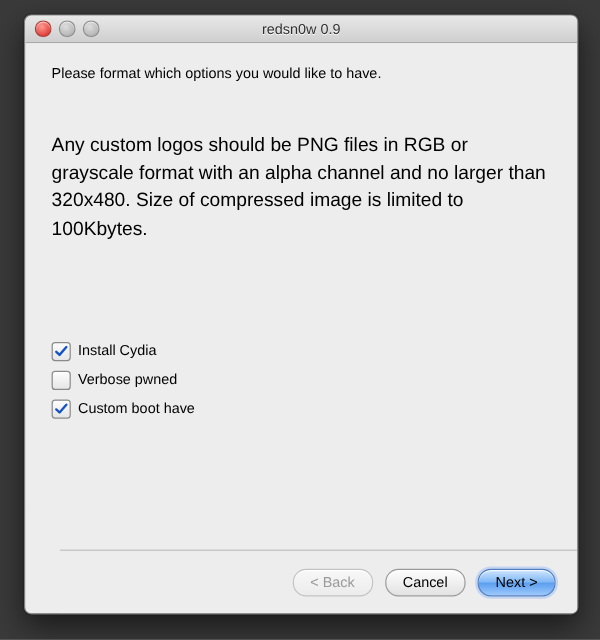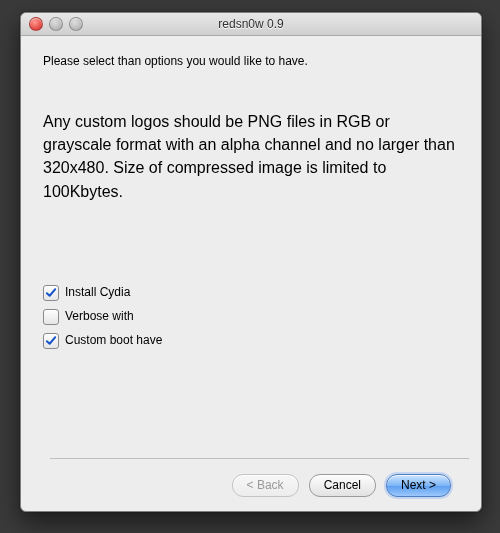--- a/index.html
+++ b/index.html
@@ -14,56 +14,56 @@
   .tbtn.zoom{background:radial-gradient(circle at 40% 35%,#dedede,#b7b7b7 70%);}
   .content{padding:18px 22px 0 22px;}
   .heading{font-size:12px;color:#000;}
   .instructions{margin-top:42px;font-size:16px;line-height:1.45;color:#000;}
   .options{margin-top:82px;}
   .opt{display:flex;height:24px;cursor:default;}
   .chk{width:14px;height:14px;border:1px solid #8a8a8a;border-radius:3px;background:linear-gradient(#fdfdfd,#e6e6e6);box-shadow:inset 0 1px 0 #fff;display:flex;align-items:center;justify-content:center;flex:0 0 auto;}
   .chk.checked svg{display:block;}
   .chk svg{display:none;width:12px;height:12px;}
   .opt-label{margin-left:6px;font-size:12px;color:#000;}
-  .footer{position:absolute;bottom:0;left:0;right:12px;height:52px;border-top:1px solid #bfbfbf;background:#ededed;display:flex;align-items:center;justify-content:flex-end;padding-right:18px;gap:10px;margin-left:29px;}
+  .footer{position:absolute;bottom:0;left:0;right:0;height:52px;border-top:1px solid #bfbfbf;background:#ededed;display:flex;align-items:center;justify-content:flex-end;padding-right:18px;gap:10px;margin-left:29px;}
   .btn{height:21px;border-radius:11px;padding:0 14px;font-size:12px;font-family:inherit;border:1px solid #9a9a9a;background:linear-gradient(#fdfdfd,#e2e2e2);box-shadow:inset 0 1px 0 rgba(255,255,255,.9);color:#000;display:flex;align-items:center;justify-content:center;cursor:default;}
   .btn.disabled{color:#9a9a9a;border-color:#c3c3c3;background:linear-gradient(#f7f7f7,#ececec);}
   .btn.primary{background:linear-gradient(#cfe6ff,#7db5f5 50%,#5a9ef0 51%,#9cc8fb);border-color:#4f7dc0;color:#000;box-shadow:0 0 0 2px rgba(120,170,250,.35), inset 0 1px 0 rgba(255,255,255,.7);}
 </style>
 </head>
 <body>
 
 <div class="stage">
   <div class="window">
 
     <div class="titlebar">
       <div class="traffic">
         <div class="tbtn close"></div>
         <div class="tbtn min"></div>
         <div class="tbtn zoom"></div>
       </div>
       <div class="title">redsn0w 0.9</div>
     </div>
 
     <div class="content">
-      <div class="heading">Please select than options you would like to have.</div>
+      <div class="heading">Please format which options you would like to have.</div>
       <div class="instructions">Any custom logos should be PNG files in RGB or grayscale format with an alpha channel and no larger than 320x480. Size of compressed image is limited to 100Kbytes.</div>
 
       <div class="options" id="options">
           <div class="opt">
             <span class="chk checked">
               <svg viewBox="0 0 14 14">
                 <path d="M2.2 7.2 L5.4 10.2 L12 2.6" fill="none" stroke="#1653c8" stroke-width="2.3" stroke-linecap="round" stroke-linejoin="round"></path>
               </svg>
             </span>
             <span class="opt-label">Install Cydia</span>
           </div>
           <div class="opt">
             <span class="chk"></span>
-            <span class="opt-label">Verbose with</span>
+            <span class="opt-label">Verbose pwned</span>
           </div>
           <div class="opt">
             <span class="chk checked">
               <svg viewBox="0 0 14 14">
                 <path d="M2.2 7.2 L5.4 10.2 L12 2.6" fill="none" stroke="#1653c8" stroke-width="2.3" stroke-linecap="round" stroke-linejoin="round"></path>
               </svg>
             </span>
             <span class="opt-label">Custom boot have</span>
           </div>
         </div>

